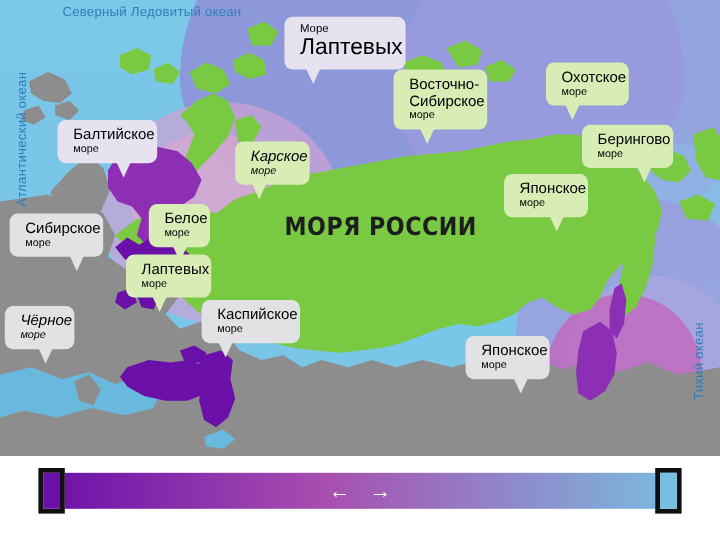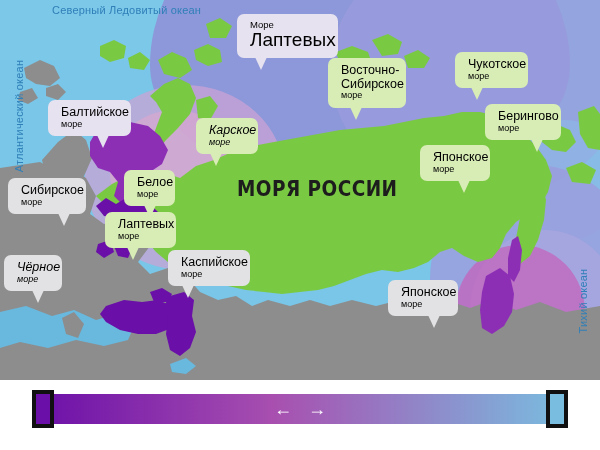--- a/index.html
+++ b/index.html
@@ -280,21 +280,21 @@
     </div>
 
     <div class="callout c-green" id="cl-vostsib">
       <span class="l1">Восточно-</span>
       <span class="l1">Сибирское</span>
       <span class="l2">море</span>
       <span class="tail"></span>
     </div>
 
     <div class="callout c-green" id="cl-chukot">
-      <span class="l1">Чукотское</span>
+      <span class="l1">Охотское</span>
       <span class="l2">море</span>
       <span class="tail"></span>
     </div>
 
     <div class="callout c-green" id="cl-bering">
       <span class="l1">Берингово</span>
       <span class="l2">море</span>
       <span class="tail"></span>
     </div>
 

